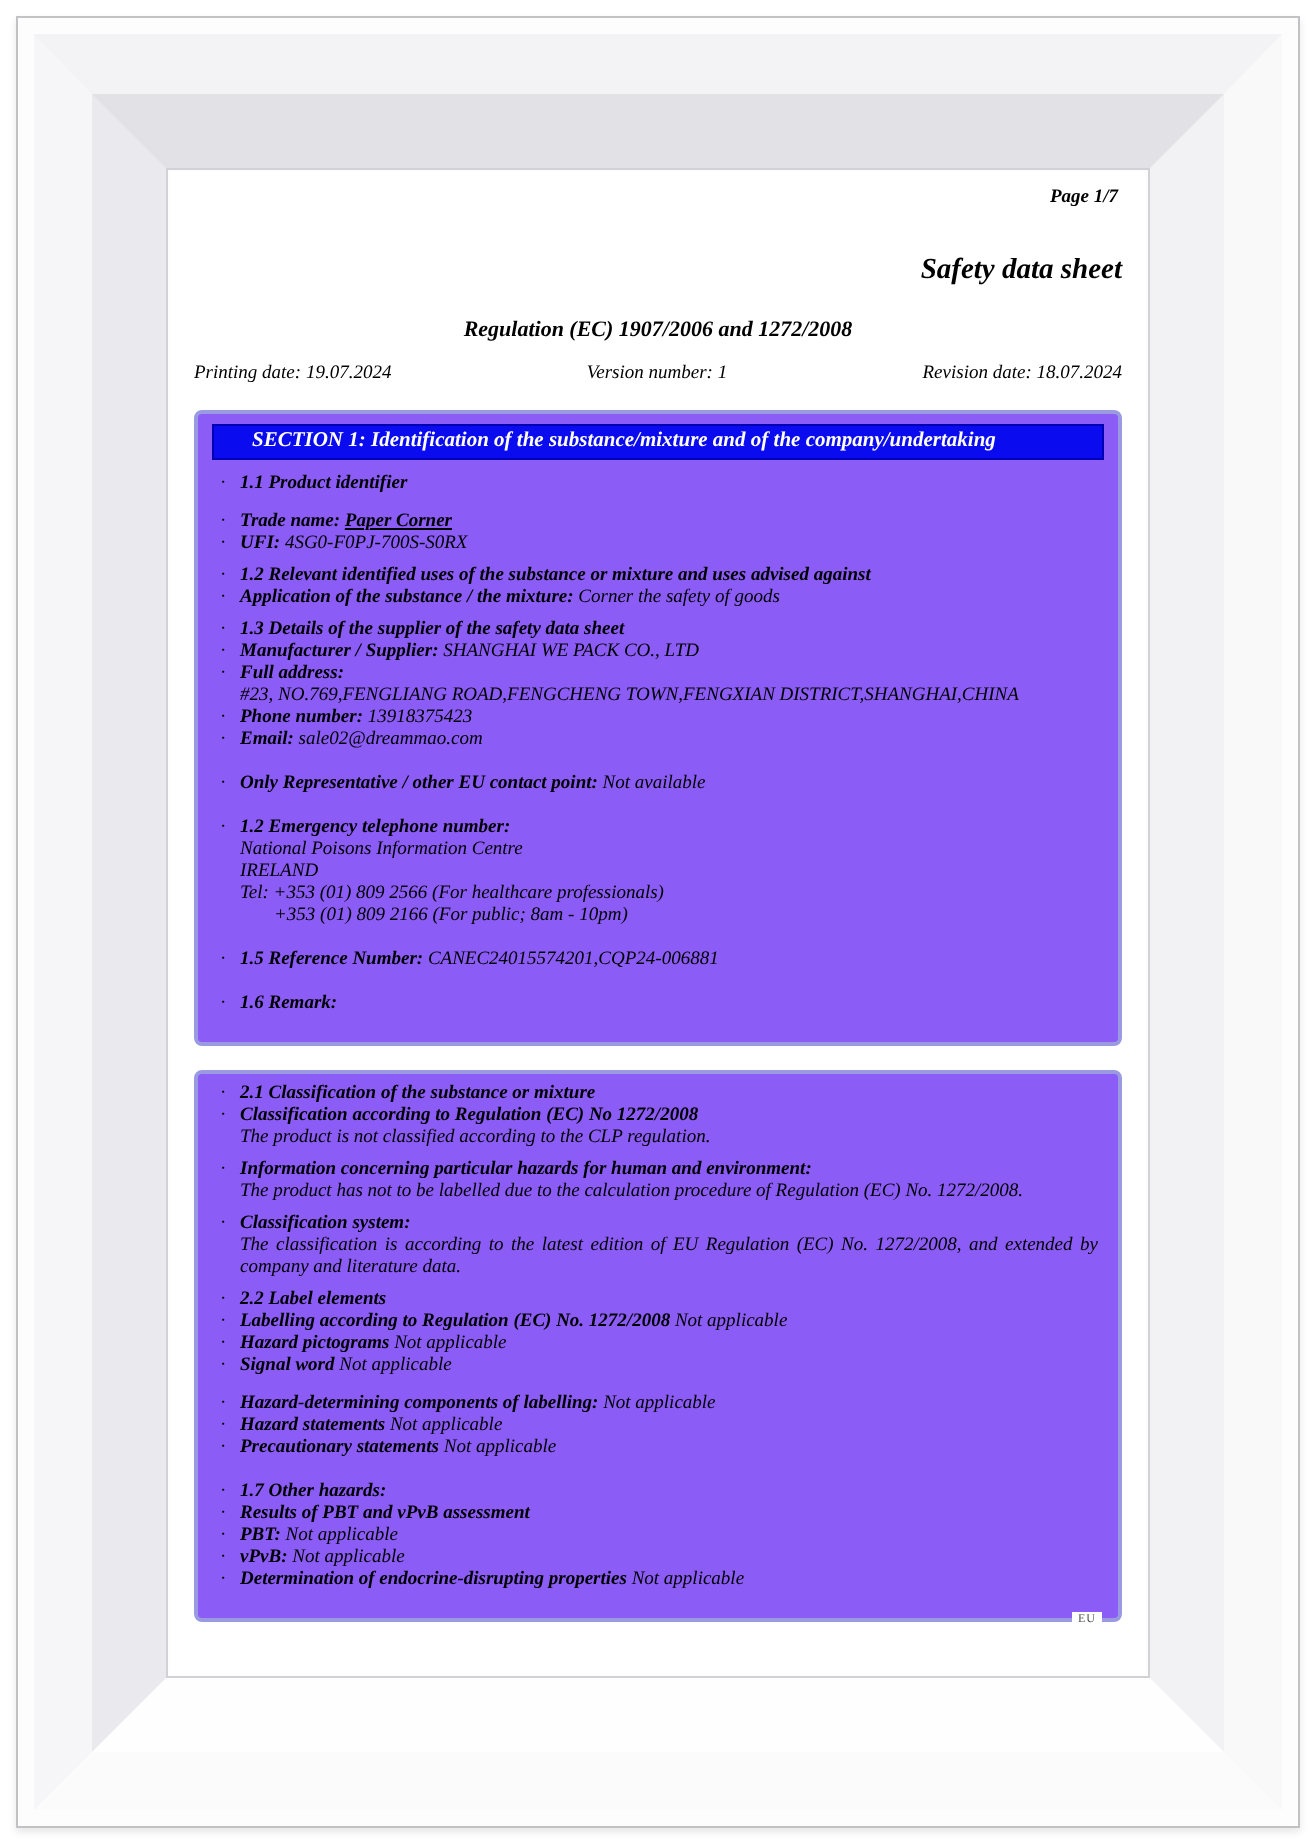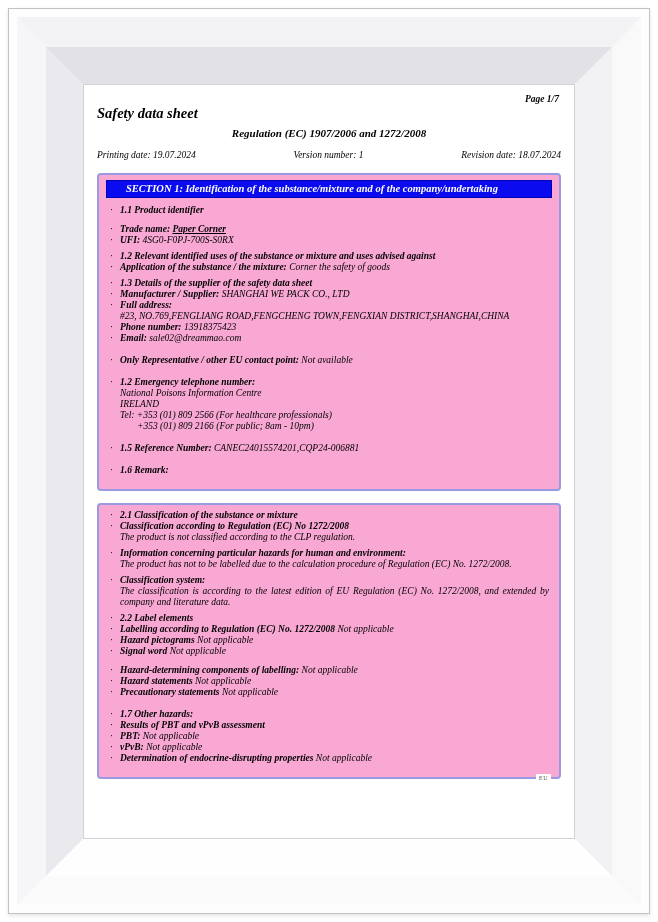--- a/index.html
+++ b/index.html
@@ -11,27 +11,27 @@
   .frame-ring-a{position:absolute;inset:17px;border-style:solid;border-width:30px 29px 29px 29px;
                 border-color:#f3f3f5 #f9f9fa #fbfbfc #f6f6f8;background:transparent;}
   .frame-ring-b{position:absolute;inset:47px 46px 46px 46px;border-style:solid;border-width:38px;
                 border-color:#e2e2e6 #f2f2f4 #fefefe #eaeaee;background:transparent;}
   .frame-lip{position:absolute;inset:84px 83px 83px 83px;border:1px solid #d2d2d6;}
   
   .page{position:absolute;left:85px;top:86px;width:488px;height:751px;background:#ffffff;
         font-style:italic;color:#000;}
   .page-inner{padding:8px 12px 0 12px;}
   .page-num{text-align:right;font-size:9.5px;font-weight:bold;line-height:11px;padding-right:2px;}
-  .doc-title{text-align:left;font-size:14.5px;font-weight:bold;line-height:16px;margin-top:0;}
-  .doc-subtitle{text-align:center;font-size:11px;font-weight:bold;line-height:13px;margin-top:6px;}
+  .doc-title{text-align:right;font-size:14.5px;font-weight:bold;line-height:16px;margin-top:22px;}
+  .doc-subtitle{text-align:center;font-size:11px;font-weight:bold;line-height:13px;margin-top:16px;}
   .meta-row{display:flex;justify-content:space-between;font-size:9.5px;line-height:11px;margin-top:10px;}
   .meta-row span{white-space:nowrap;text-align:center;}
   
   .section-box{position:relative;border:2px solid var(--boxborder,#9a9ae2);border-radius:4px;
-               background:#f9a8d4;margin-top:12px;padding:5px 7px 13px 7px;}
+               background:#8b5cf6;margin-top:12px;padding:5px 7px 13px 7px;}
   .section-header-bar{background:var(--bar,#0b0bef);border:1px solid #0000b4;color:#fff;
                       font-weight:bold;font-size:10.5px;line-height:14px;padding:1px 4px 1px 19px;
                       white-space:nowrap;overflow:hidden;margin-bottom:7px;}
   .ln{position:relative;padding-left:14px;font-size:9.5px;line-height:11px;white-space:nowrap;}
   .ln .blt{position:absolute;left:4px;top:0;font-style:normal;}
   .ln.ind2{padding-left:31px;}
   .ln.just{white-space:normal;text-align:justify;padding-right:3px;}
   .g1{margin-top:5px;}.g2{margin-top:8px;}.g3{margin-top:11px;}
   .b{font-weight:bold;}
   .bu{font-weight:bold;text-decoration:underline;}

